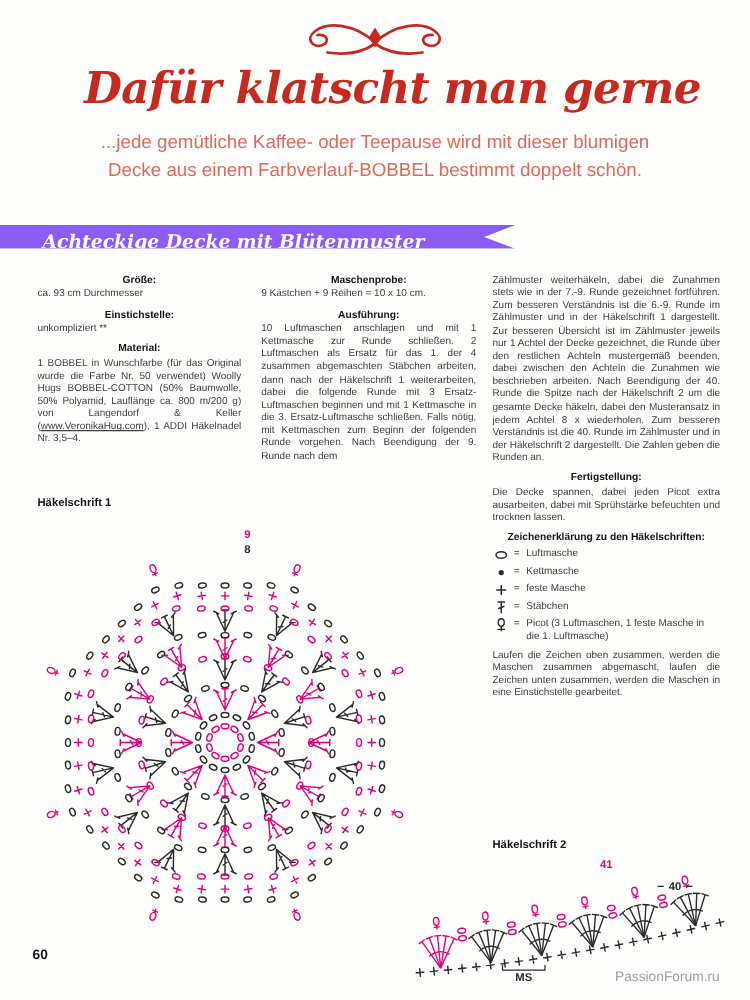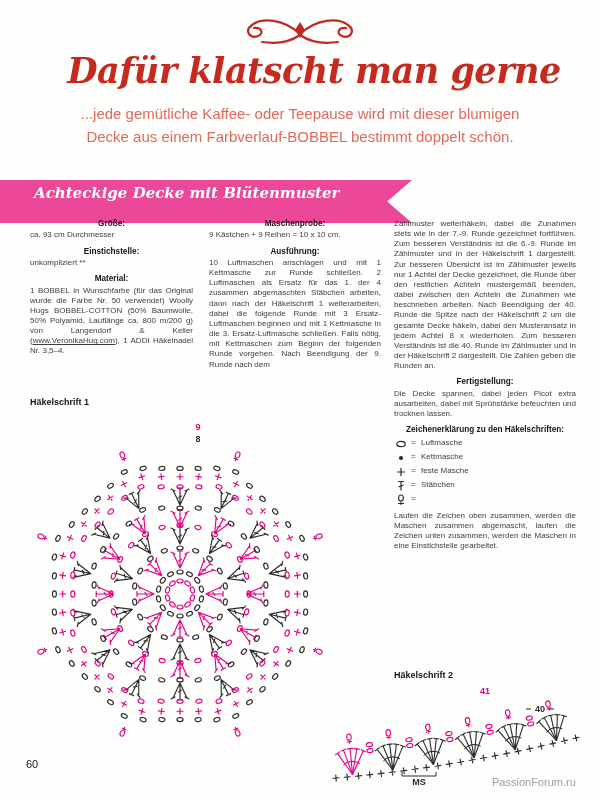--- a/index.html
+++ b/index.html
@@ -6,21 +6,21 @@
   html,body{width:600px;height:800px}
   body{position:relative;background:#fefefd;font-family:"Liberation Sans",sans-serif;color:#3d3d3d;overflow:hidden}
 
   .ornament{position:absolute;top:14px;left:190px;width:220px;height:38px}
   .title{position:absolute;top:50px;left:14px;width:100%;text-align:center;
          font-family:"DejaVu Serif",serif;font-style:italic;font-weight:700;
          font-size:35px;color:#c62a1f;letter-spacing:-0.5px}
   .subtitle{position:absolute;top:103px;left:60px;width:480px;text-align:center;
             font-size:15px;line-height:1.5;color:#e0695e}
 
-  .banner{position:absolute;top:180px;left:0;width:412px;height:43px;background:#ec4899;
+  .banner{position:absolute;top:180px;left:0;width:412px;height:19px;background:#8b5cf6;
           clip-path:polygon(0 0,100% 0,94% 50%,100% 100%,0 100%)}
   .banner span{display:block;font-family:"DejaVu Serif",serif;font-style:italic;font-weight:700;
                font-size:15px;color:#ffffff;line-height:27px;padding-left:34px}
 
   .col{position:absolute;top:219px;font-size:8px;line-height:1.27;color:#3d3d3d;text-align:justify}
   .col1{left:30px;width:163px}
   .col2{left:209px;width:172px}
   .col3{left:394px;width:182px}
   .h{font-weight:700;color:#141414;font-size:8.2px;margin:6px 0 1px;text-align:center}
   .h.first{margin-top:0}
@@ -30,21 +30,21 @@
   .legend-sym{flex:0 0 14px;height:12px}
   .legend-eq{flex:0 0 7px}
   .note{margin-top:5px}
 
   .chart-label{position:absolute;font-size:9px;font-weight:700;color:#141414}
   .chart1-label{left:30px;top:397px}
   .chart2-label{left:394px;top:670px}
   .chart1-svg{position:absolute;left:24px;top:408px}
   .chart2-svg{position:absolute;left:324px;top:682px}
 
-  .page-number{position:absolute;left:26px;top:758px;font-size:11px;font-weight:400;color:#141414}
+  .page-number{position:absolute;left:26px;top:758px;font-size:11px;font-weight:700;color:#141414}
   .watermark{position:absolute;left:492px;top:776px;font-size:11px;color:#9a9fa4}
 </style>
 </head>
 <body>
 
 <svg class="ornament" viewBox="0 0 220 38">
   <g stroke="#c4281f" fill="none" stroke-width="2.2" stroke-linecap="round">
     <path d="M110,20 C94,5 72,3 62,11 C54,17 60,25 68,22 C74,20 72,13 64,14"></path>
     <path d="M110,20 C126,5 148,3 158,11 C166,17 160,25 152,22 C146,20 148,13 156,14"></path>
     <path d="M110,21 C100,28 86,30 72,28"></path>
@@ -109,20 +109,21 @@
       </svg>
     <span class="legend-eq">=</span>
     <span>Stäbchen</span>
   </div>
   <div class="legend-row">
     <svg class="legend-sym" viewBox="0 0 14 12">
         <ellipse cx="7" cy="4" rx="2.4" ry="3" fill="none" stroke="#2b2b2b" stroke-width="1.1"></ellipse>
         <path d="M4,9.5H10M7,7.5V11" stroke="#2b2b2b" stroke-width="1.1" fill="none"></path>
       </svg>
     <span class="legend-eq">=</span>
+    <span>Picot (3 Luftmaschen, 1 feste Masche in die 1. Luftmasche)</span>
   </div>
 
   <div class="note">Laufen die Zeichen oben zusammen, werden die Maschen zusammen abgemascht, laufen die Zeichen unten zusammen, werden die Maschen in eine Einstichstelle gearbeitet.</div>
 </div>
 
 <div class="chart-label chart1-label">Häkelschrift 1</div>
 <svg class="chart1-svg" width="312" height="345" viewBox="0 0 312 345">
     <g transform="translate(156.0,173.0) rotate(0.0)">
       <ellipse rx="3.1" ry="2" fill="none" stroke="#e0007f" stroke-width="1.15"></ellipse>
     </g>

